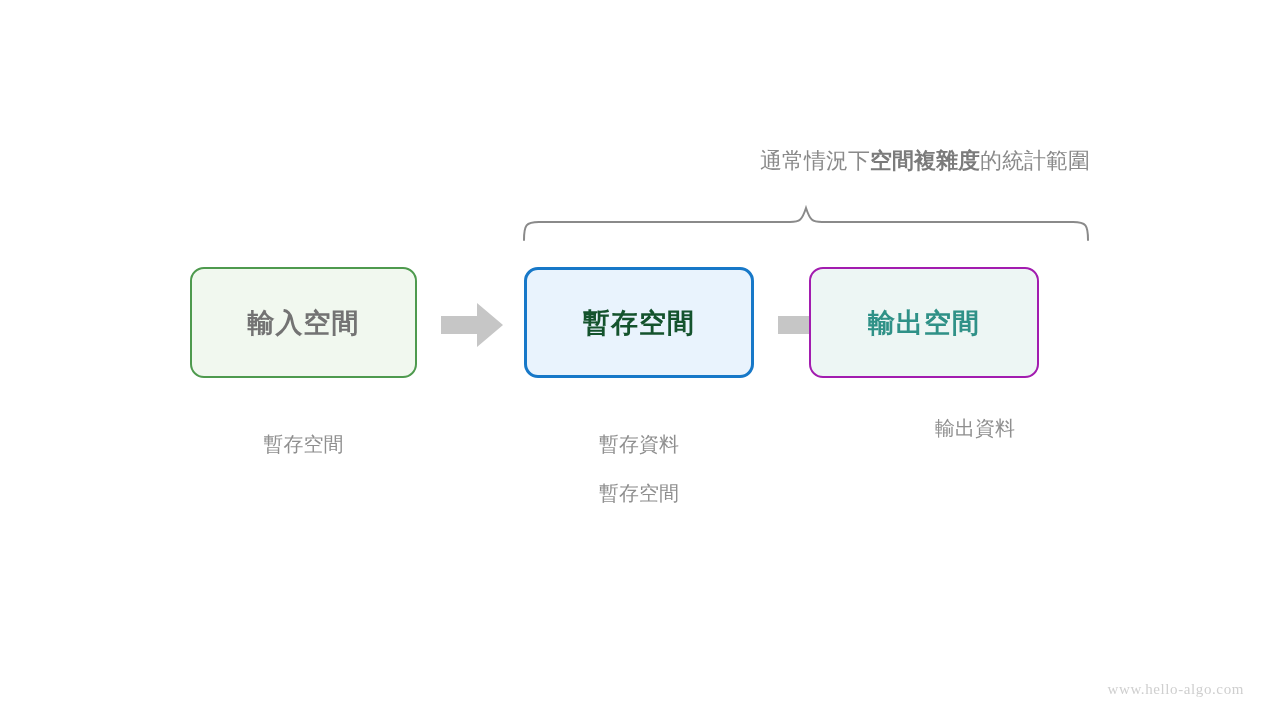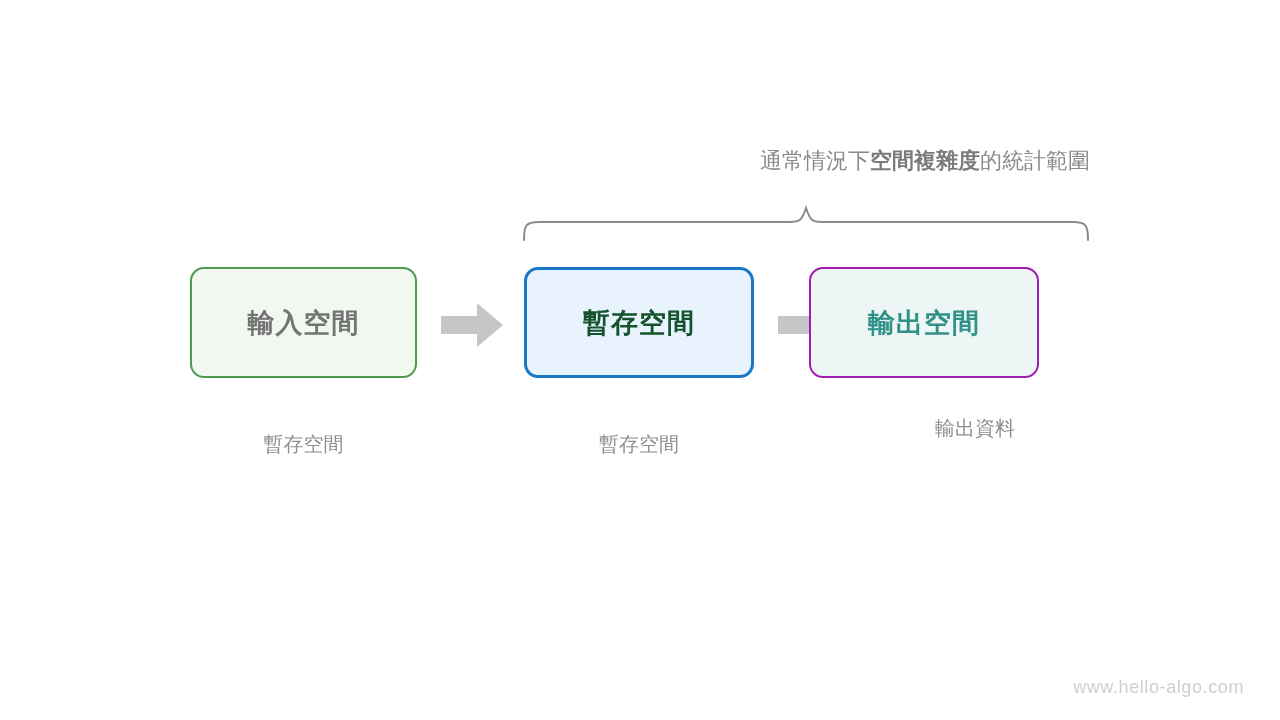--- a/index.html
+++ b/index.html
@@ -98,22 +98,22 @@
   .caption-input  { left: 190px; top: 420px; width: 227px; }
   .caption-temp   { left: 524px; top: 420px; width: 230px; }
   .caption-output { left: 860px; top: 404px; width: 230px; }
   .caption-line { white-space: nowrap; }
 
   
   .watermark {
     position: absolute;
     right: 36px;
     bottom: 22px;
-    font-family: Liberation Sans, sans-serif;
-    font-size: 18px;
+    font-family: Liberation Serif, serif;
+    font-size: 15px;
     letter-spacing: 0.6px;
     color: #cfcfcf;
   }
 </style>
 </head>
 <body>
 
 <div id="canvas">
 
   <div class="brace-title-shift">
@@ -148,20 +148,21 @@
 
   <div class="box box-output">
     <span>輸出空間</span>
   </div>
 
   <div class="caption-col caption-input">
     <div class="caption-line">暫存空間</div>
   </div>
 
   <div class="caption-col caption-temp">
+    <div class="caption-line">暫存資料</div>
     <div class="caption-line">暫存空間</div>
   </div>
 
   <div class="caption-col caption-output">
     <div class="caption-line">輸出資料</div>
   </div>
 
   <div class="watermark">www.hello-algo.com</div>
 
 </div>

